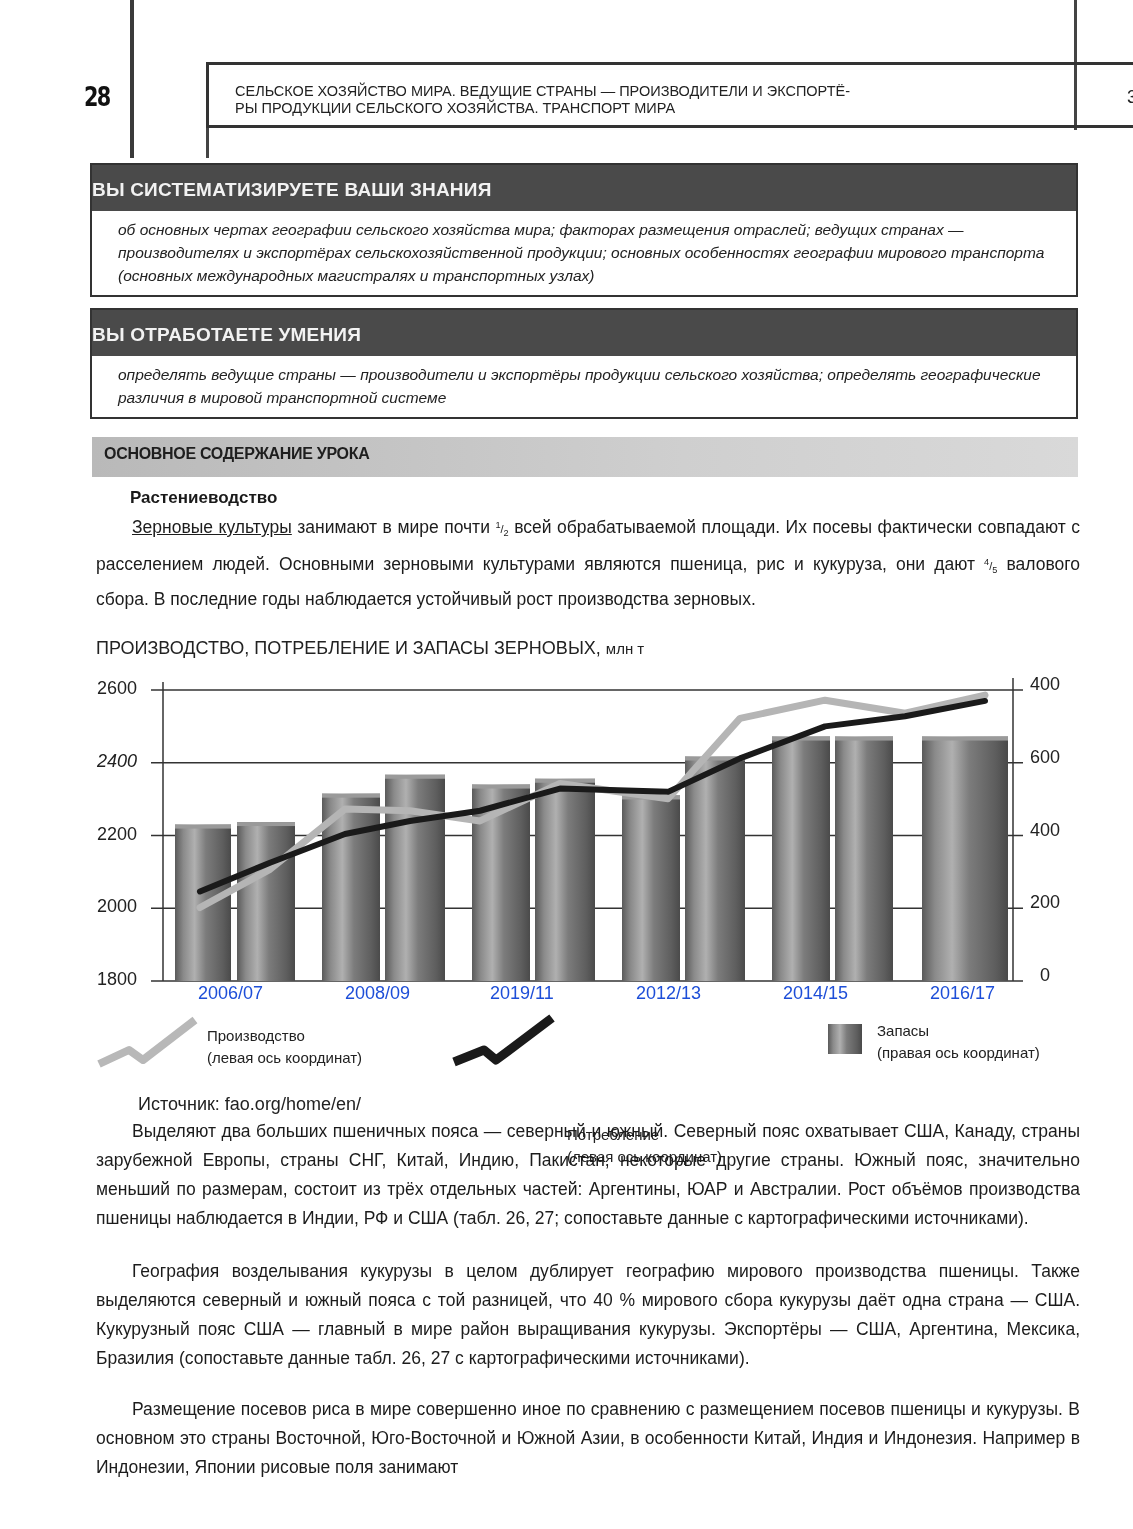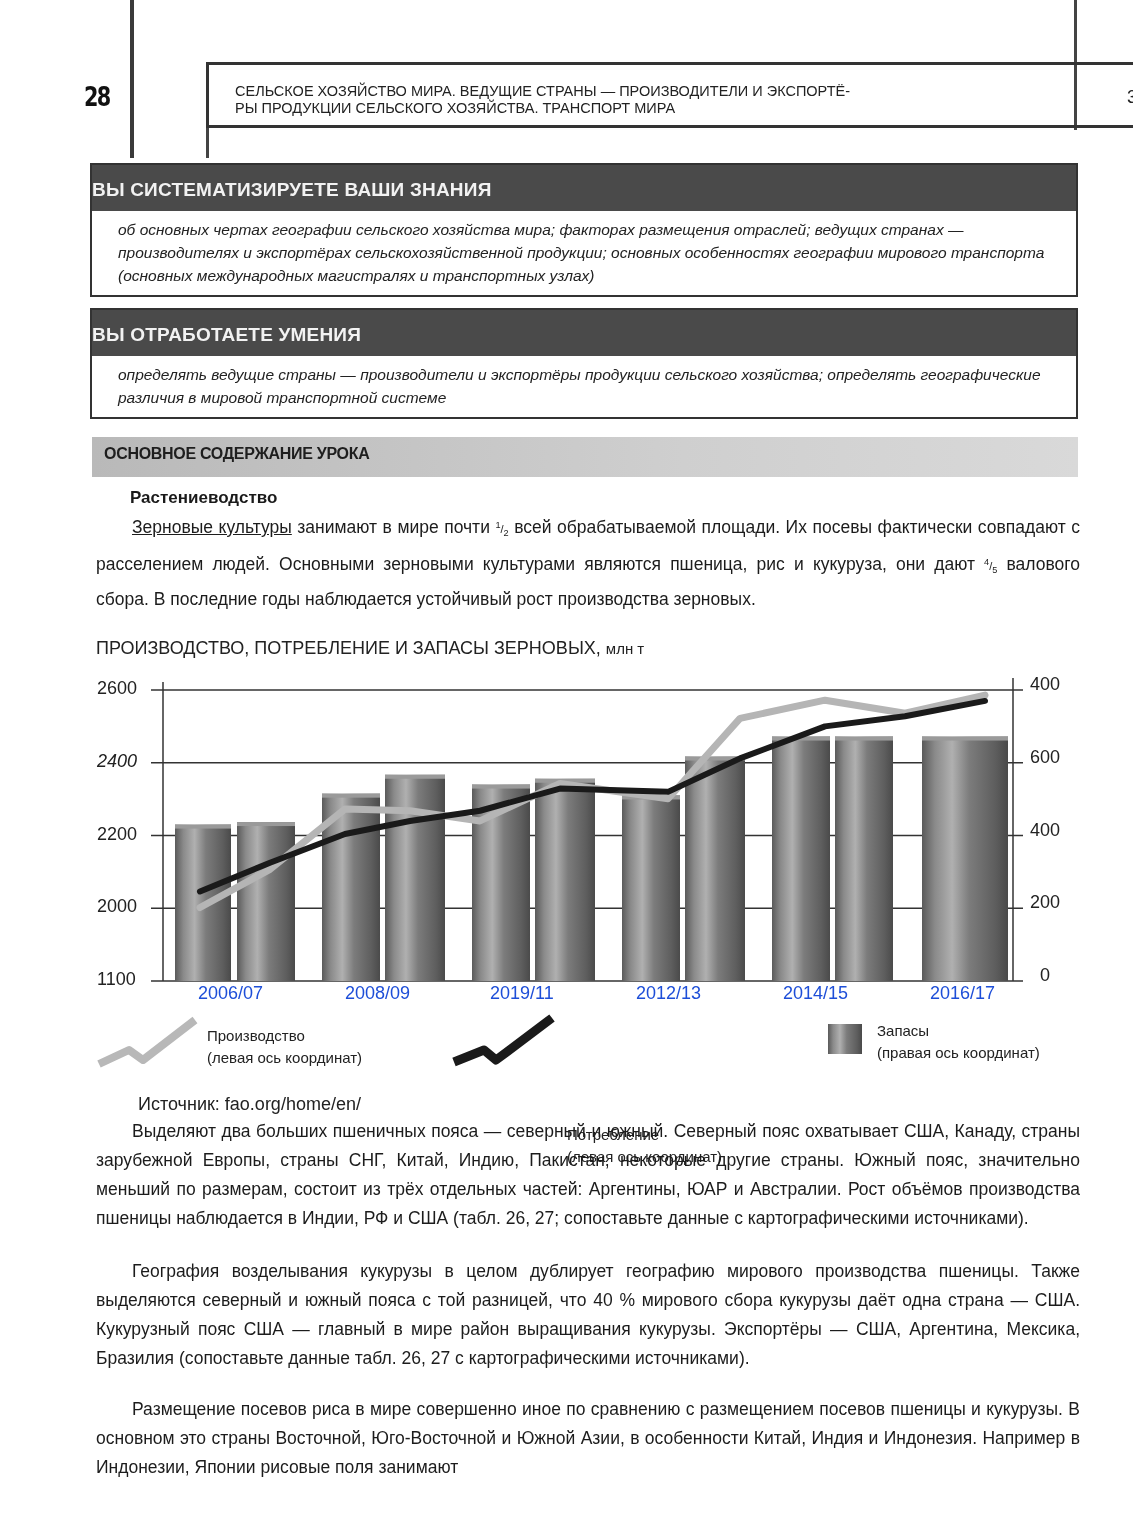--- a/index.html
+++ b/index.html
@@ -60,21 +60,21 @@
 <div class="section-bar">
   <span>ОСНОВНОЕ СОДЕРЖАНИЕ УРОКА</span>
 </div>
 <div class="sub-h">Растениеводство</div>
 
 <div class="para" style="top:511px;"><span class="ind"></span><span class="ul">Зерновые культуры</span><span> занимают в мире почти </span><span class="frac"><sup>1</sup>/<sub>2</sub></span><span> всей обрабатываемой площади. Их посевы фактически совпадают с расселением людей. Основными зерновыми культурами являются пшеница, рис и кукуруза, они дают </span><span class="frac"><sup>4</sup>/<sub>5</sub></span><span> валового сбора. В последние годы наблюдается устойчивый рост производства зерновых.</span></div>
 
 <div class="chart-title"><span>ПРОИЗВОДСТВО, ПОТРЕБЛЕНИЕ И ЗАПАСЫ ЗЕРНОВЫХ,</span> <small>млн т</small></div>
 
 <div id="yticks-left">
-    <div class="ytick" style="left: 97px; top: 969px;">1100</div>
+    <div class="ytick" style="left: 97px; top: 969px;">1800</div>
     <div class="ytick" style="left: 97px; top: 896.25px;">2000</div>
     <div class="ytick" style="left: 97px; top: 823.5px;">2200</div>
     <div class="ytick" style="left: 97px; top: 750.75px; font-style: italic;">2400</div>
     <div class="ytick" style="left: 97px; top: 678px;">2600</div>
   </div>
 <div id="yticks-right">
     <div class="ytick" style="left: 1040px; top: 965px;">0</div>
     <div class="ytick" style="left: 1030px; top: 892.25px;">200</div>
     <div class="ytick" style="left: 1030px; top: 819.5px;">400</div>
     <div class="ytick" style="left: 1030px; top: 746.75px;">600</div>

